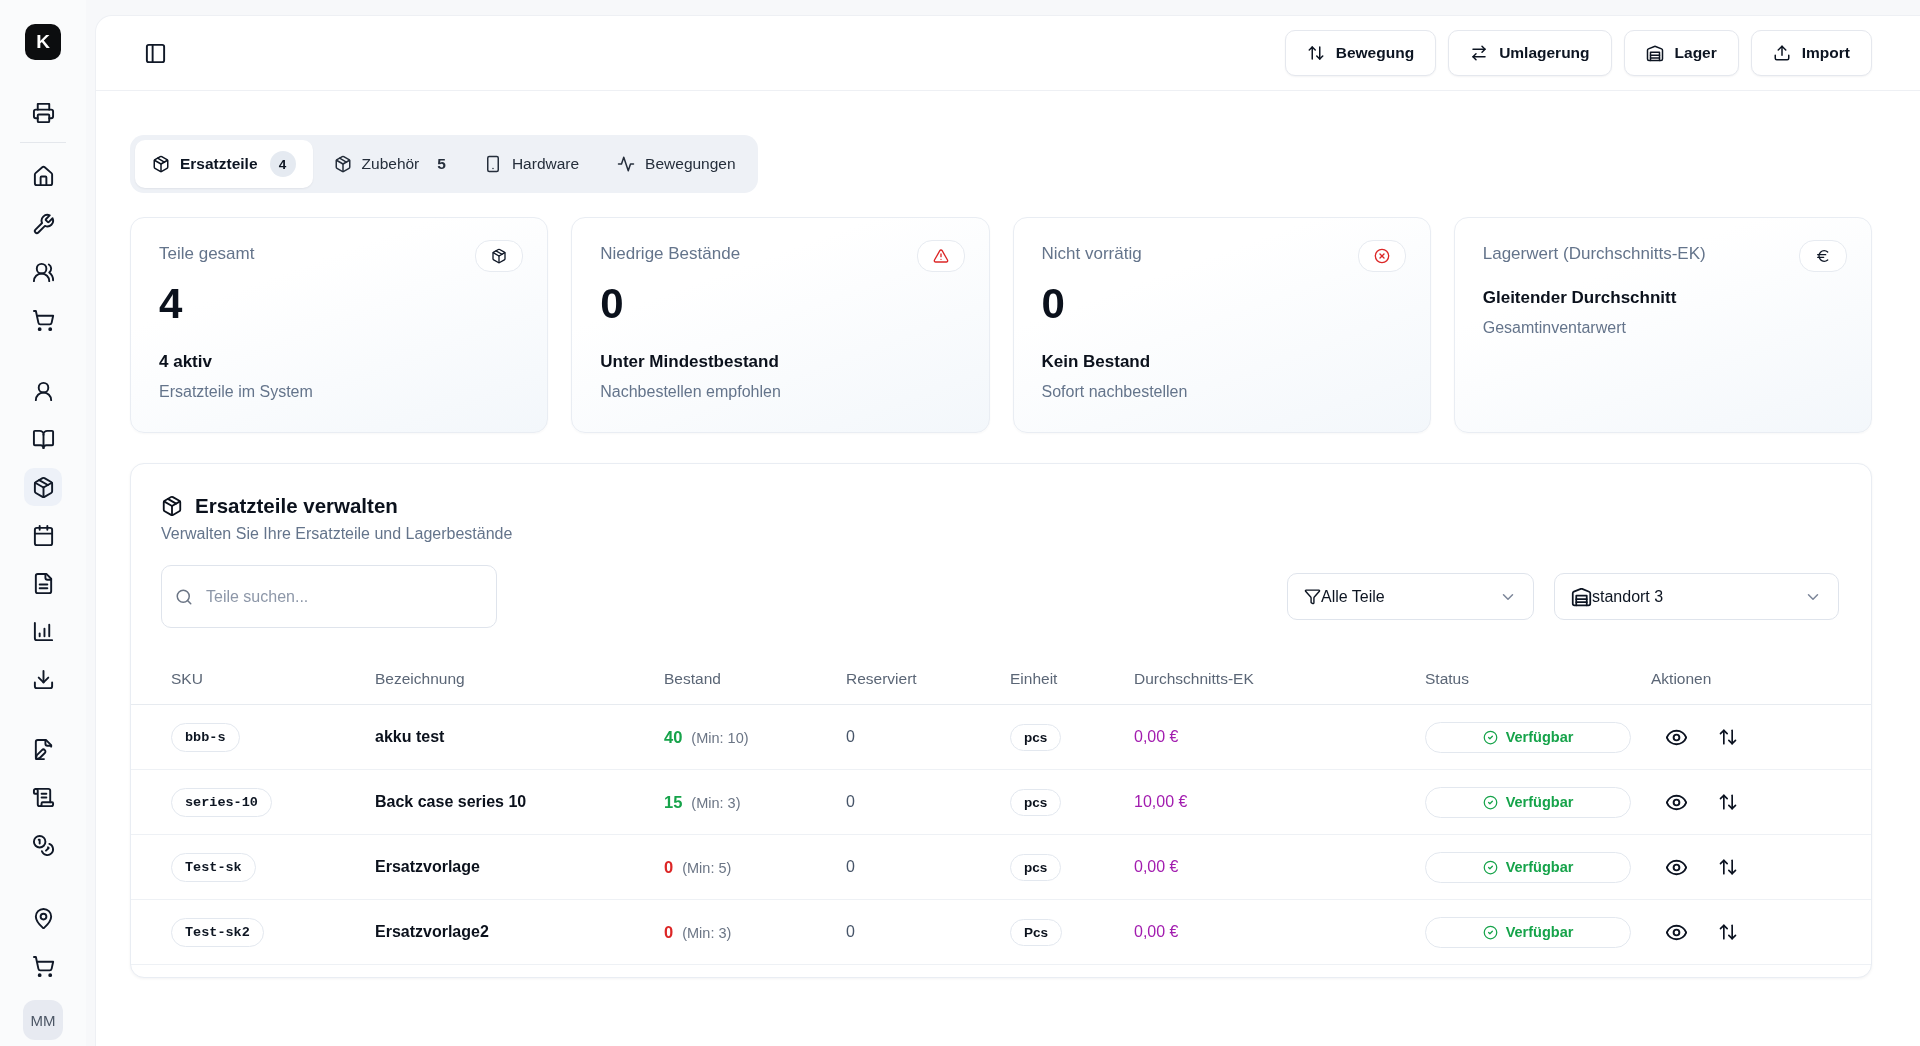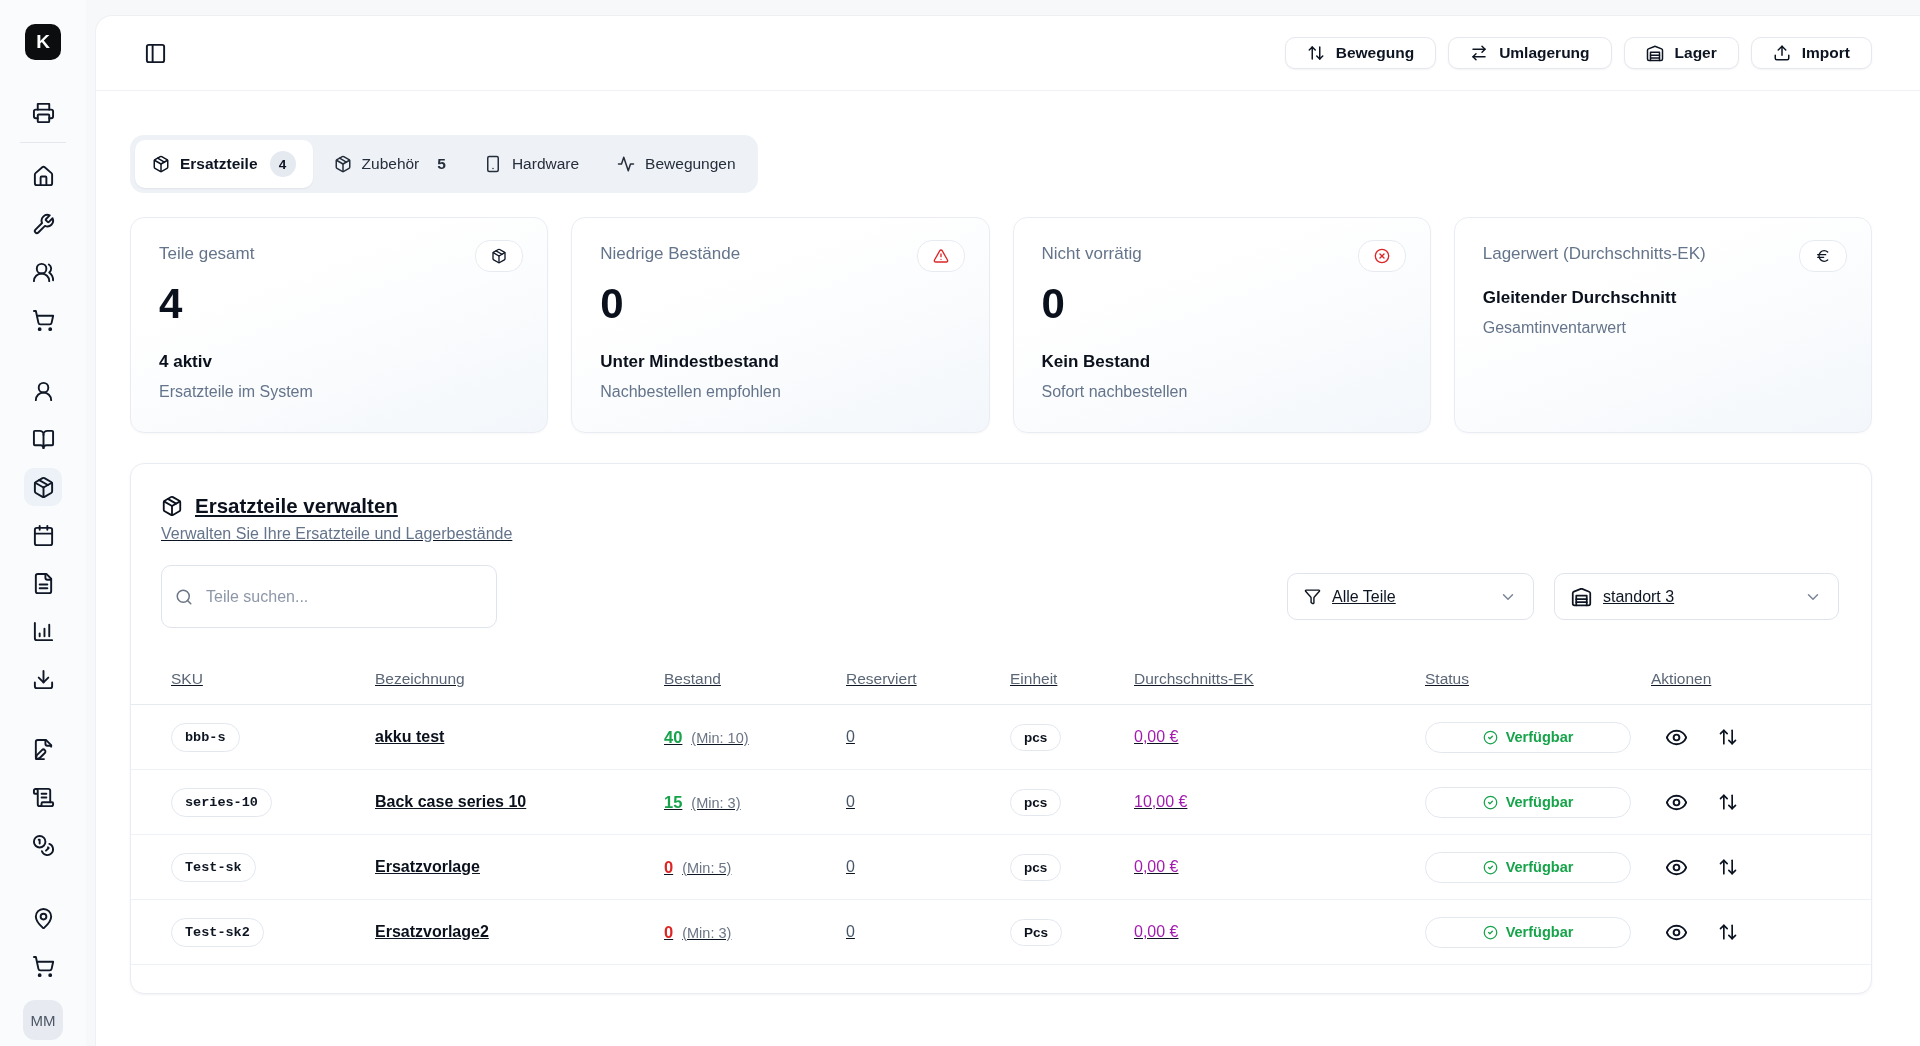--- a/index.html
+++ b/index.html
@@ -30,21 +30,21 @@
     color:#4c5665;font-size:15px;font-weight:500;display:flex;align-items:center;justify-content:center;cursor:pointer;}
 
   
   .main{position:absolute;left:96px;top:16px;right:0;bottom:0;background:#fff;
     border-top-left-radius:16px;box-shadow:0 0 0 1px #eef0f4;}
   .topbar{height:74px;display:flex;align-items:center;padding:0 48px 0 42px;border-bottom:1px solid #eef0f4;}
   .icon-btn{width:34px;height:34px;display:flex;align-items:center;justify-content:center;
     background:none;border:none;color:#101827;cursor:pointer;padding:0;}
   .icon-btn svg{width:23px;height:23px;}
   .topbar-actions{margin-left:auto;display:flex;gap:12px;align-items:center;}
-  .btn{display:flex;align-items:center;gap:11px;height:32px;padding:0 21px;background:#fff;
+  .btn{display:flex;align-items:center;gap:11px;height:46px;padding:0 21px;background:#fff;
     border:1px solid #e5e8ee;border-radius:10px;font-size:15.5px;font-weight:600;color:#0d1522;
     box-shadow:0 1px 2px rgba(13,21,34,.05);cursor:pointer;white-space:nowrap;}
   .btn .icon svg{width:18px;height:18px;}
   .btn.primary{background:#0b0c0e;border-color:#0b0c0e;color:#fff;gap:12px;padding:0 24px;}
 
   .content{padding:0 48px 0 34px;}
 
   
   .tabs{margin-top:44px;display:inline-flex;align-items:center;background:#eef1f6;border-radius:14px;padding:5px;gap:4px;}
   .tab{display:flex;align-items:center;gap:10px;height:48px;padding:0 17px;border:none;background:transparent;
@@ -63,36 +63,36 @@
   .card-label{font-size:17px;color:#64748b;font-weight:500;}
   .card-pill{position:absolute;top:22px;right:24px;width:46px;height:30px;border:1px solid #e7ebf1;
     border-radius:15px;background:#fff;display:flex;align-items:center;justify-content:center;}
   .card-pill svg{width:16px;height:16px;}
   .card-value{margin-top:16px;font-size:42px;font-weight:800;letter-spacing:-1px;color:#0b111c;}
   .card-sub{margin-top:24px;font-size:17px;font-weight:700;color:#0b111c;}
   .card-caption{margin-top:11px;font-size:16px;color:#64748b;}
 
   
   .table-card{margin-top:30px;background:#fff;border:1px solid #e9edf3;border-radius:14px;
-    padding:30px 0 28px;box-shadow:0 1px 3px rgba(13,21,34,.05);text-decoration:underline;}
+    padding:30px 0 12px;box-shadow:0 1px 3px rgba(13,21,34,.05);}
   .table-head{padding:0 32px 0 30px;}
   .title-row{display:flex;align-items:center;gap:12px;color:#0b111c;}
   .title-row .icon svg{width:22px;height:22px;}
   .section-title{font-size:20.5px;font-weight:700;margin:0;}
   .section-subtitle{margin:7px 0 0;font-size:16px;color:#64748b;}
   .controls{margin-top:22px;display:flex;align-items:center;}
   .search{position:relative;width:336px;}
   .search .icon{position:absolute;left:14px;top:50%;transform:translateY(-50%);color:#6b7585;}
   .search .icon svg{width:18px;height:18px;}
   .search input{width:100%;height:63px;box-sizing:border-box;border:1px solid #dfe4ec;border-radius:10px;
     padding:0 14px 0 44px;font-size:16px;color:#0d1522;outline:none;font-family:"Liberation Sans",sans-serif;background:#fff;}
   .search input::placeholder{color:#8d97a8;}
   .filters{margin-left:auto;display:flex;gap:20px;}
   .filter-btn{display:flex;align-items:center;height:47px;border:1px solid #dfe4ec;background:#fff;border-radius:10px;
-    padding:0 16px;font-size:16px;color:#0d1522;gap:11px;cursor:pointer;}
+    padding:0 16px;font-size:16px;color:#0d1522;cursor:pointer;}
   .filter-btn.w1{width:247px;box-sizing:border-box;}
   .filter-btn.w2{width:285px;box-sizing:border-box;}
   .filter-btn .icon svg{width:17px;height:17px;}
   .filter-btn .icon.big svg{width:21px;height:21px;}
   .filter-btn .chev{margin-left:auto;color:#7c8699;}
   .filter-btn .chev svg{width:18px;height:18px;}
 
   .table{margin-top:26px;}
   .trow{display:grid;grid-template-columns:204px 289px 182px 164px 124px 291px 226px 1fr;
     align-items:center;padding:0 32px 0 40px;}

